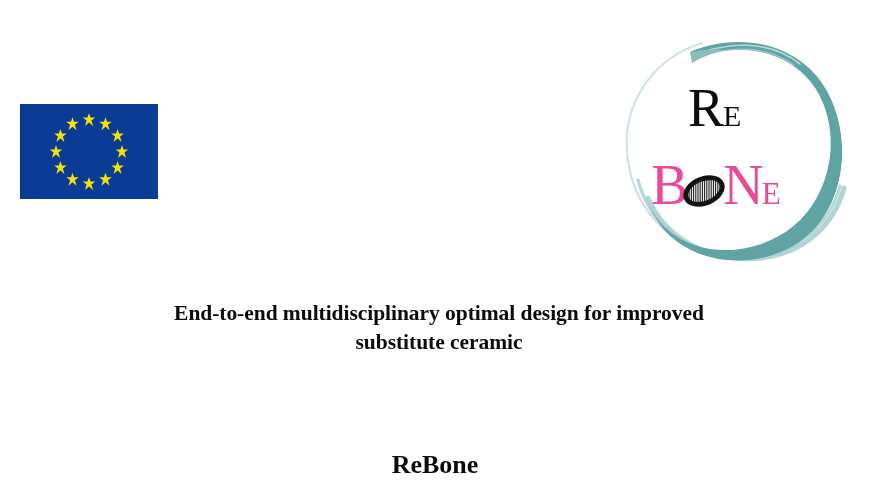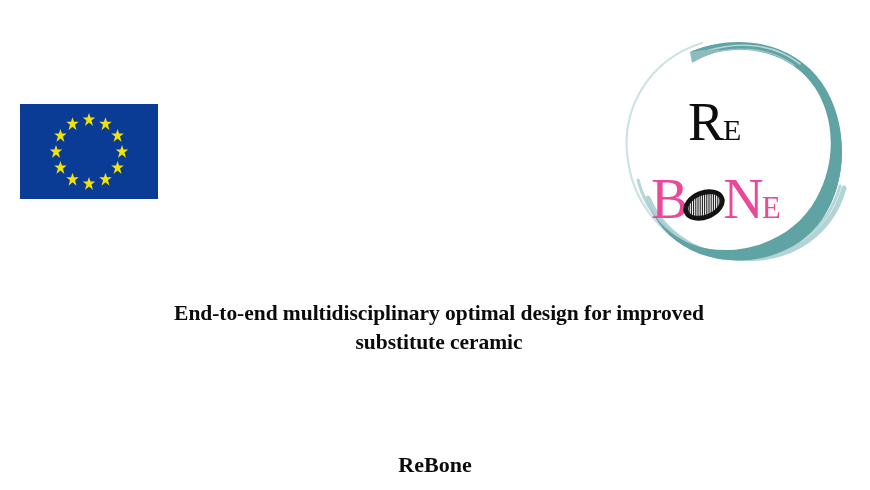--- a/index.html
+++ b/index.html
@@ -55,21 +55,21 @@
     height: 234px;
   }
   #logo svg {
     position: absolute;
     left: 0; top: 0;
     width: 230px;
     height: 234px;
   }
   #logo .logo-text {
     position: absolute;
-    left: 0; top: 16px;
+    left: 0; top: 2px;
     width: 230px;
     height: 234px;
   }
   #logo .word-re {
     position: absolute;
     left: 70px;
     top: 49px;
     white-space: nowrap;
     color: #0d0d0d;
     font-family: "Liberation Serif", serif;
@@ -132,21 +132,21 @@
     letter-spacing: -0.05px;
   }
   #project-name {
     position: absolute;
     left: 0;
     top: 452px;
     width: 870px;
     text-align: center;
     font-family: "Liberation Serif", serif;
     font-weight: bold;
-    font-size: 22px;
+    font-size: 26px;
     line-height: 26px;
     color: #0b0b0b;
   }
 </style>
 </head>
 <body>
 
 <div id="slide">
 
   <div id="eu-flag">

